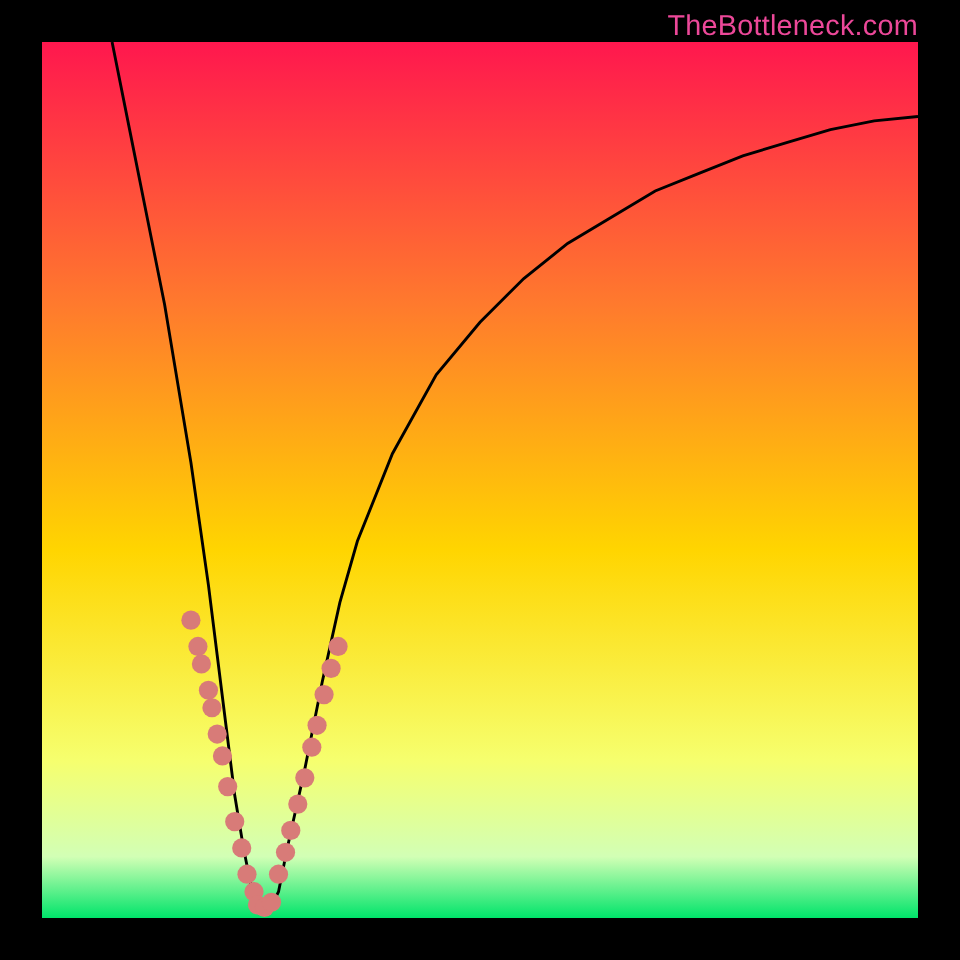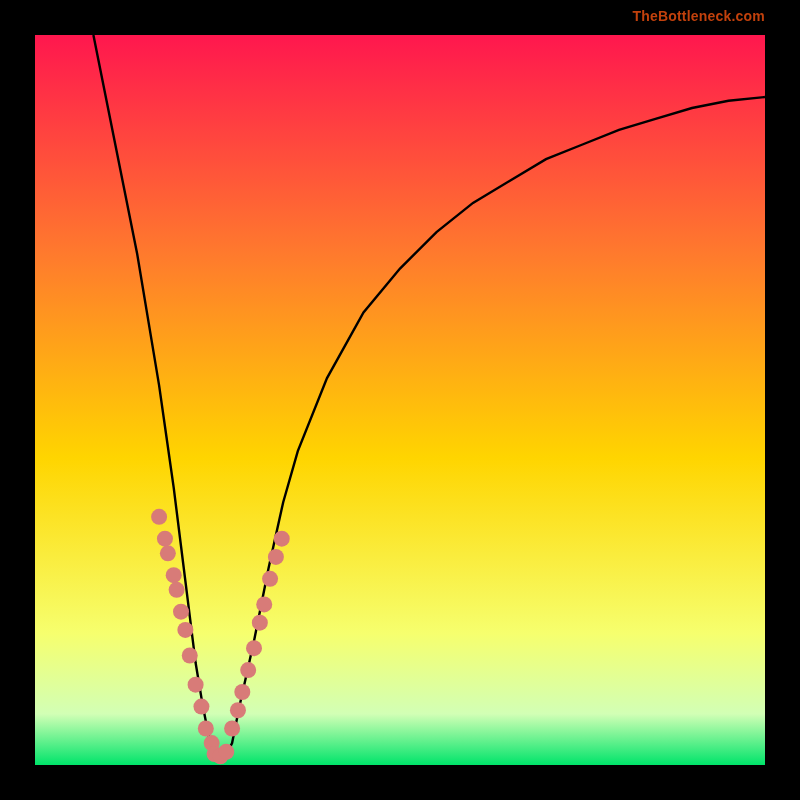--- a/index.html
+++ b/index.html
@@ -23,23 +23,23 @@
     position: absolute;
     left: 0;
     top: 0;
     width: 730px;
     height: 730px;
   }
   .watermark {
     position: absolute;
     right: 35px;
     top: 8px;
-    color: #c2410c;
-    font-size: 14px;
-    font-weight: 700;
+    color: #ec4899;
+    font-size: 24px;
+    font-weight: 400;
     letter-spacing: 0.2px;
   }
   svg { display: block; }
 </style>
 </head>
 <body>
 
 <div class="watermark">TheBottleneck.com</div>
 
 <div class="chart-frame">

